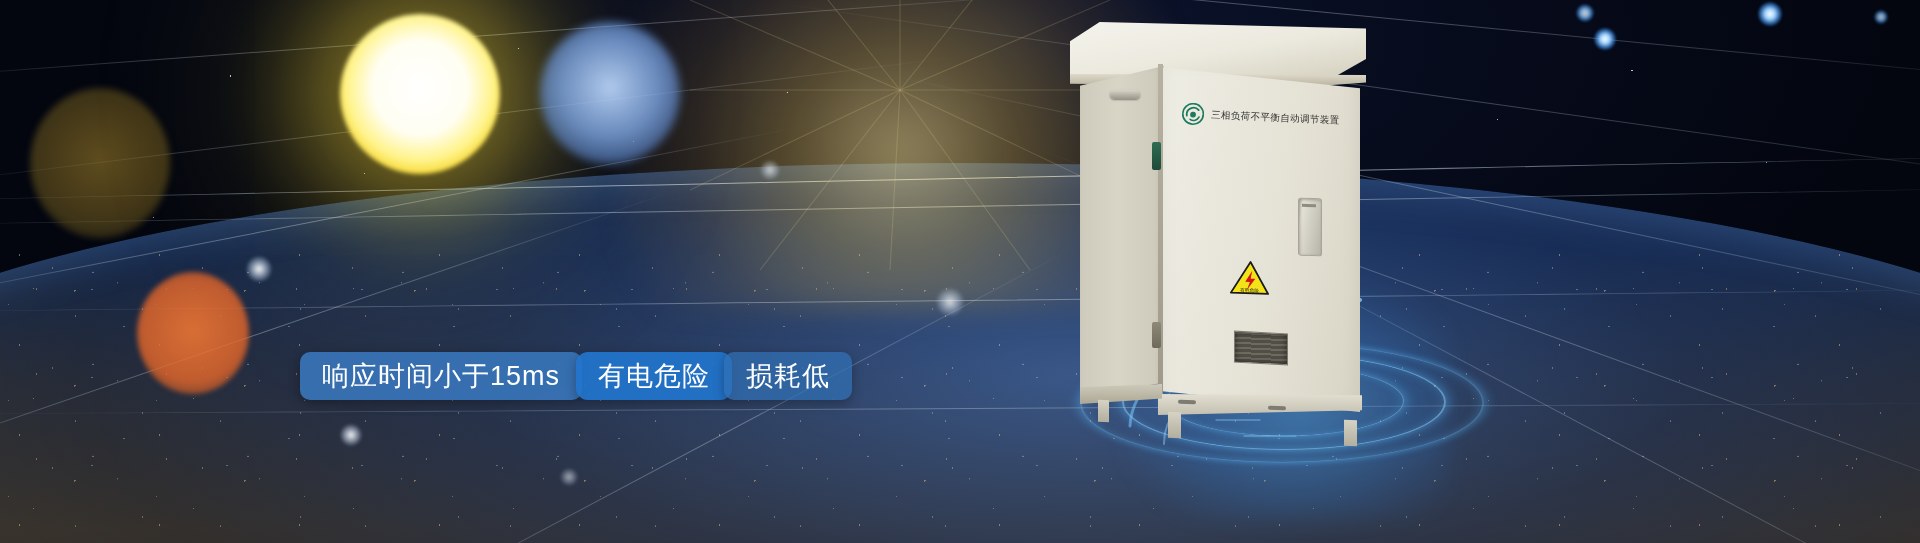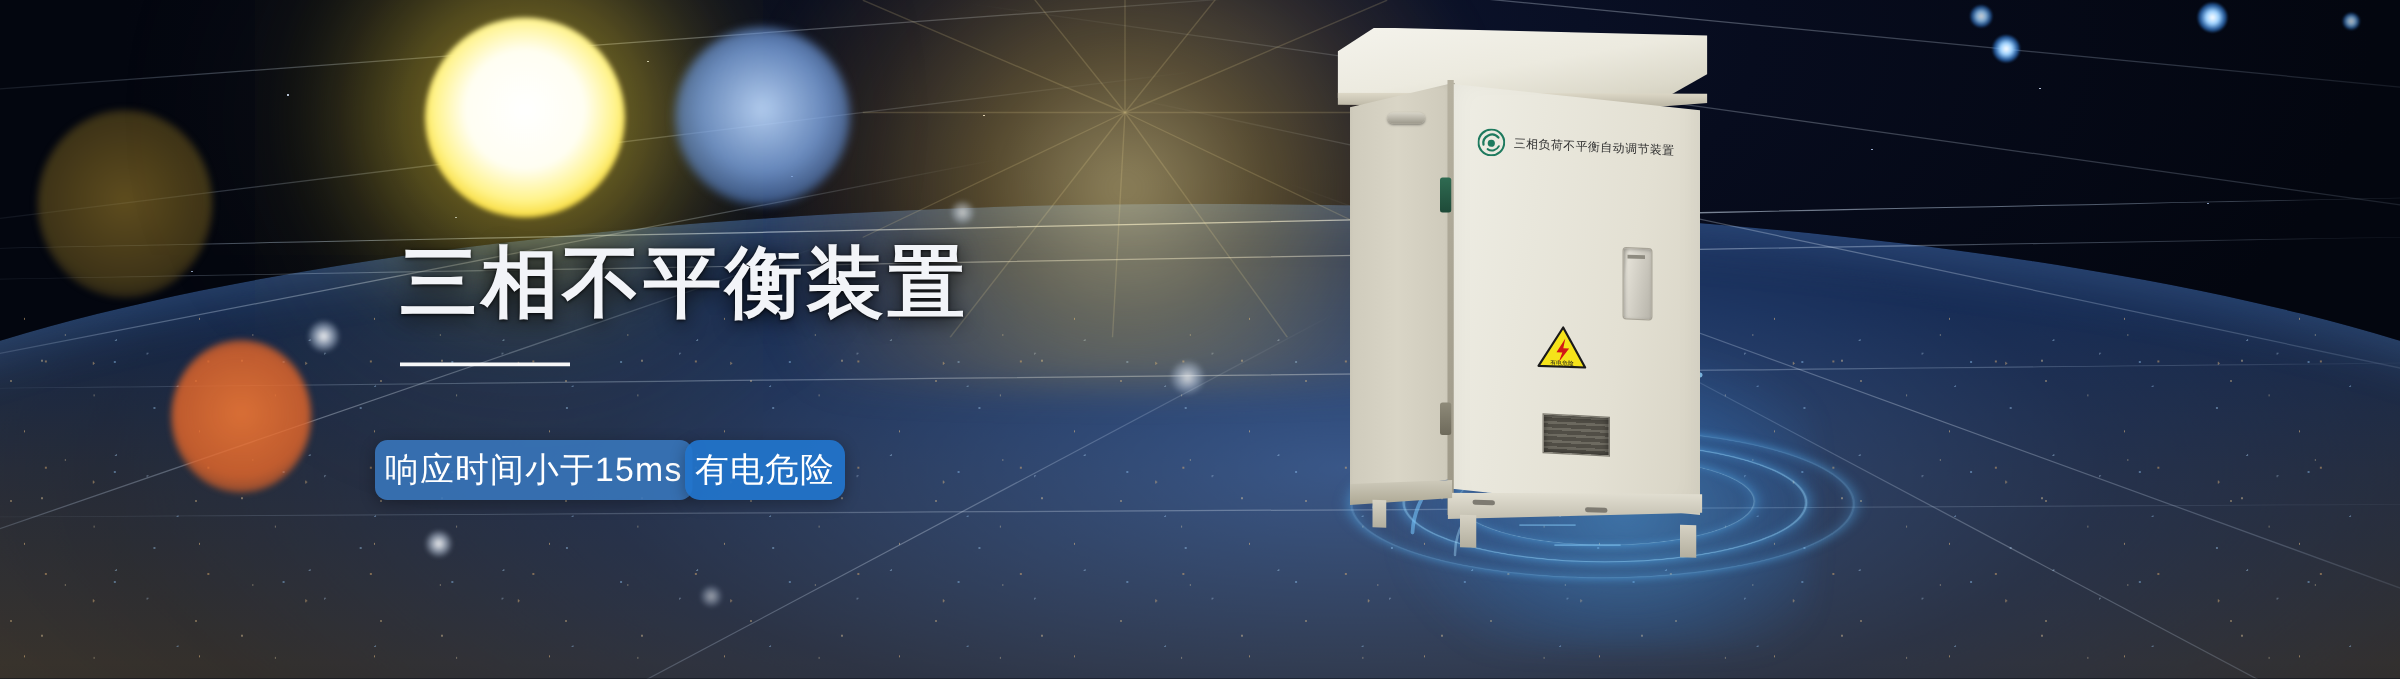--- a/index.html
+++ b/index.html
@@ -101,21 +101,21 @@
   #title{
     font-size:62px;font-weight:bold;color:#f2f4f8;letter-spacing:3px;line-height:1;
     text-shadow:0 3px 16px rgba(0,0,0,.75),0 1px 3px rgba(0,0,0,.9);
     white-space:nowrap;
   }
   #rule{width:136px;height:3px;background:#ffffff;margin:32px 0 0 0;opacity:.96;}
   #pills{position:absolute;left:300px;top:352px;display:flex;align-items:center;}
   .pill{
     height:48px;display:flex;align-items:center;justify-content:center;
     color:#ffffff;font-size:27px;letter-spacing:1px;white-space:nowrap;
-    border-radius:10px;padding:0 8px;
+    border-radius:10px;padding:0 22px;
     box-shadow:0 3px 12px rgba(0,0,0,.3);
   }
   #pill-0{background:rgba(56,118,186,.90);}
   #pill-1{background:rgba(33,116,203,.93);margin-left:-6px;border-radius:12px;}
   #pill-2{background:rgba(48,112,182,.72);margin-left:-8px;}
 
   
   #hud{position:absolute;left:1060px;top:236px;width:470px;height:300px;}
   .ring{position:absolute;border-radius:50%;border:2px solid rgba(120,200,255,.55);
         box-shadow:0 0 14px rgba(90,185,255,.55),inset 0 0 14px rgba(90,185,255,.3);}
@@ -229,28 +229,25 @@
   <div class="spark" style="left:340px;top:424px;width:22px;height:22px;"></div>
   <div class="spark" style="left:760px;top:160px;width:20px;height:20px;opacity:.7;"></div>
   <div class="spark" style="left:936px;top:288px;width:28px;height:28px;opacity:.8;"></div>
   <div class="spark" style="left:1158px;top:368px;width:24px;height:24px;opacity:.75;"></div>
   <div class="spark" style="left:560px;top:468px;width:18px;height:18px;opacity:.6;"></div>
   <div class="bspark" style="left:1758px;top:2px;width:24px;height:24px;"></div>
   <div class="bspark" style="left:1576px;top:4px;width:18px;height:18px;opacity:.8;"></div>
   <div class="bspark" style="left:1594px;top:28px;width:22px;height:22px;"></div>
   <div class="bspark" style="left:1874px;top:10px;width:14px;height:14px;opacity:.7;"></div>
 
-  <div id="copy">
-    <div id="title">三相不平衡装置</div>
-    <div id="rule"></div>
-  </div>
 
   <div id="pills">
     <div class="pill" id="pill-0">响应时间小于15ms</div>
     <div class="pill" id="pill-1">有电危险</div>
+    <div class="pill" id="pill-2">损耗低</div>
   </div>
 
   <div id="hud-glow"></div>
   <div id="hud">
     <div class="ring" style="left:20px;top:40px;width:400px;height:250px;border-color:rgba(120,200,255,.35);transform:rotateX(62deg);"></div>
     <div class="ring" style="left:62px;top:64px;width:320px;height:200px;border-color:rgba(140,212,255,.55);transform:rotateX(62deg);"></div>
     <div class="ring" style="left:106px;top:90px;width:236px;height:148px;border-color:rgba(160,222,255,.45);border-width:1.5px;transform:rotateX(62deg);"></div>
     <svg viewBox="0 0 470 300" style="position:absolute;inset:0;width:100%;height:100%;">
       <g fill="none" stroke-linecap="round">
         <path d="M40 170 A 200 120 0 0 1 300 64" stroke="rgba(150,215,255,.75)" stroke-width="4"></path>

